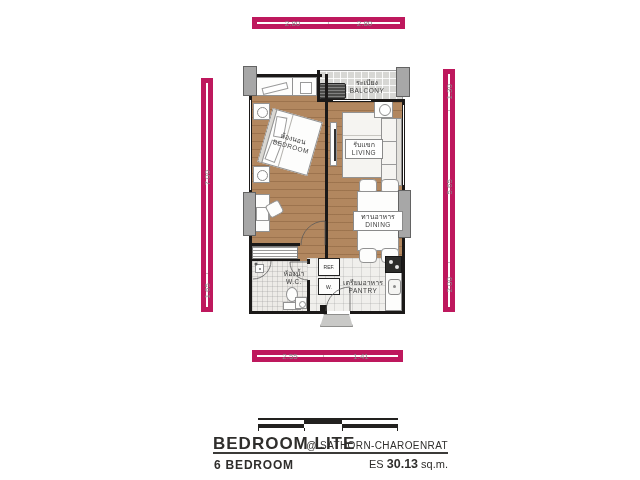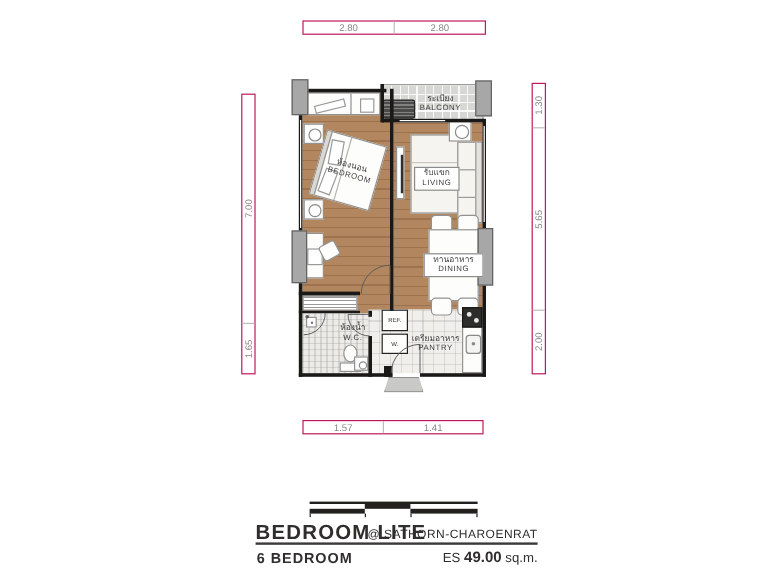--- a/index.html
+++ b/index.html
@@ -1,21 +1,21 @@
 <!DOCTYPE html>
 <html><head>
 <meta charset="utf-8">
 <style>
   html,body{margin:0;padding:0;background:#fff;}
   .canvas{position:relative;width:640px;height:480px;background:#fff;overflow:hidden;
           font-family:"Liberation Sans",sans-serif;}
   .abs{position:absolute;}
 
   
-  .dimbar{position:absolute;display:flex;background:#fff;border:1px solid #be185d;box-sizing:border-box;}
+  .dimbar{position:absolute;display:flex;background:#fff;border:5px solid #be185d;box-sizing:border-box;}
   .dimbar .cell{display:flex;align-items:center;justify-content:center;
                 font-size:8px;color:#8a8a8a;box-sizing:border-box;}
   .dimbar.horiz{flex-direction:row;}
   .dimbar.horiz .cell + .cell{border-left:1px solid #bdbdbd;}
   .dimbar.vert{flex-direction:column;}
   .dimbar.vert .cell + .cell{border-top:1px solid #bdbdbd;}
   .dimbar.vert .cell span{writing-mode:vertical-rl;transform:rotate(180deg);}
 
   
   .wood{position:absolute;background:#b2875f;
@@ -72,21 +72,21 @@
 
 <div class="canvas">
 
   <div class="dimbar horiz" style="left:252px;top:17px;width:153px;height:12px;">
     <div class="cell" style="flex:1">2.80</div>
     <div class="cell" style="flex:1">2.80</div>
   </div>
 
   <div class="dimbar horiz" style="left:252px;top:350px;width:151px;height:12px;">
     <div class="cell" style="width:66px">
-        <span>1.57</span>
+        <span>2.55</span>
       </div>
     <div class="cell" style="flex:1">
         <span>1.41</span>
       </div>
   </div>
 
   <div class="dimbar vert" style="left:201px;top:78px;width:12px;height:234px;">
     <div class="cell" style="height:190px">
         <span>7.00</span>
       </div>
@@ -258,17 +258,17 @@
     <div class="sb-dark" style="left:84px;top:10px;width:1px;height:3px;"></div>
     <div class="sb-dark" style="left:139px;top:10px;width:1px;height:3px;"></div>
   </div>
 
   <div class="ft-project">BEDROOM LITE</div>
   <div class="ft-loc">@ SATHORN-CHAROENRAT</div>
   <div class="ft-rule"></div>
   <div class="ft-unit">6 BEDROOM</div>
   <div class="ft-area">
     <span>ES</span>
-    <span class="val">49.00</span>
+    <span class="val">30.13</span>
     <span>sq.m.</span>
   </div>
 
 </div>
 
 </body></html>

